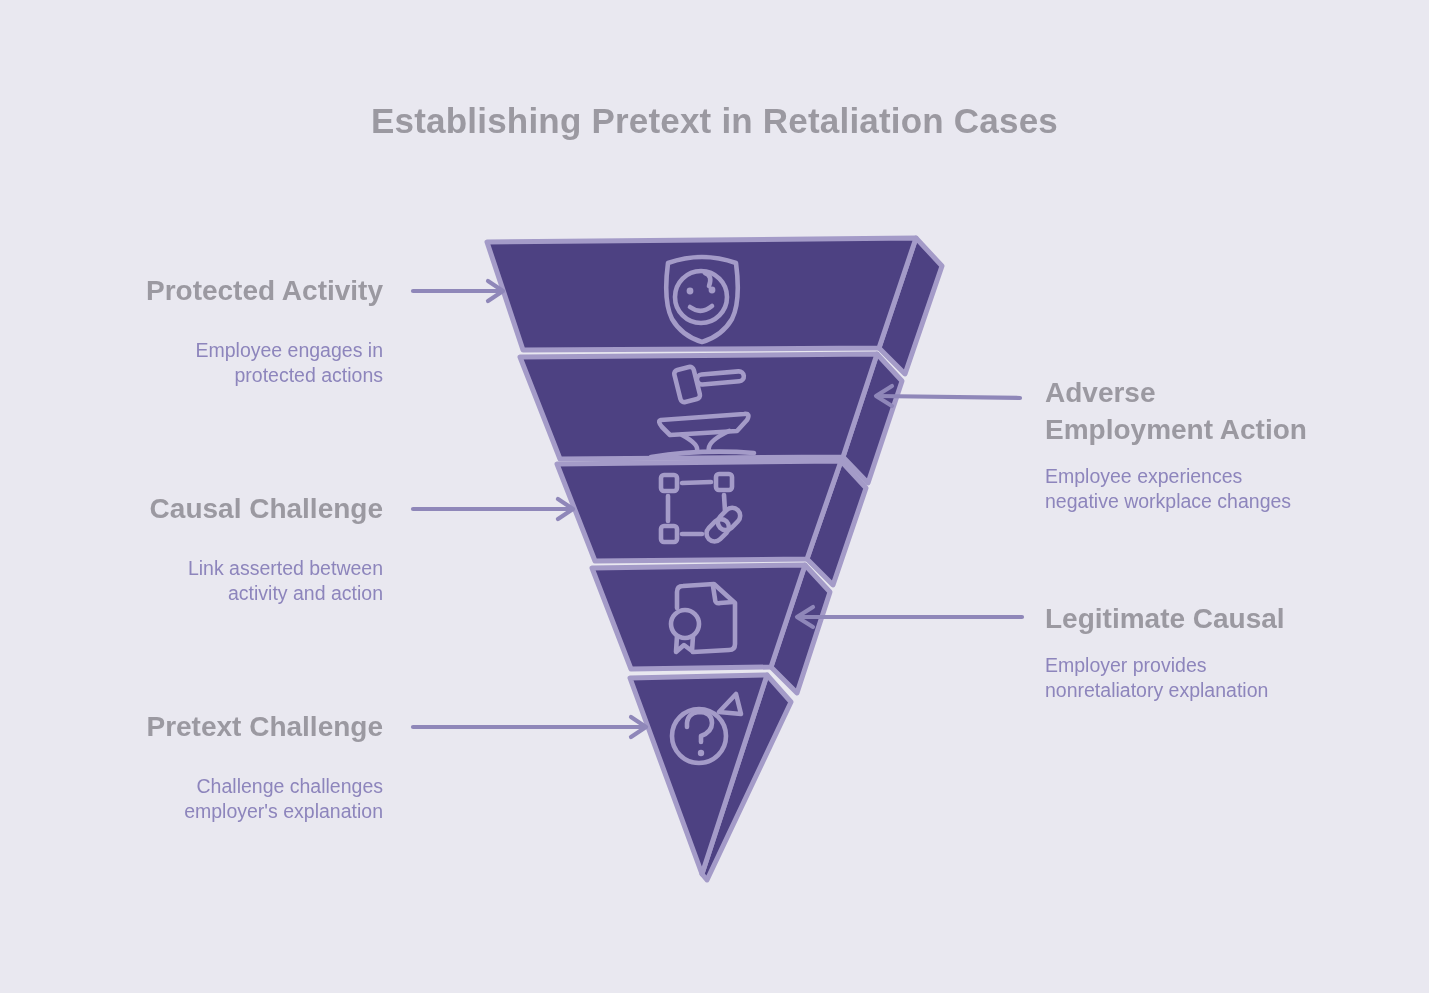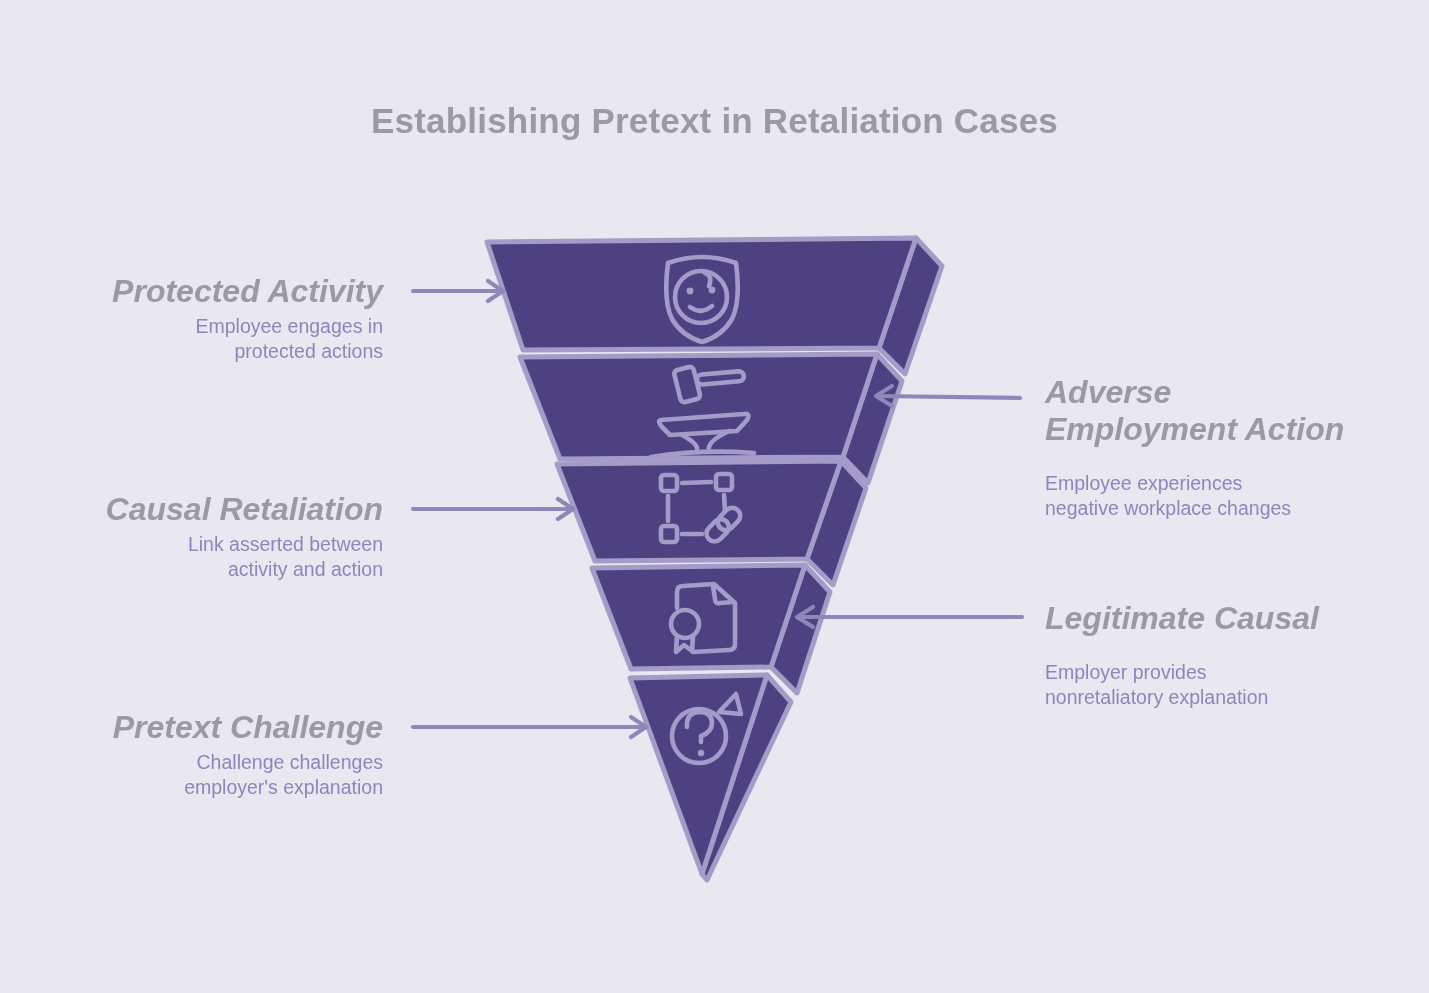--- a/index.html
+++ b/index.html
@@ -42,29 +42,29 @@
     stroke:var(--arrow);
     stroke-width:4.2;
     stroke-linecap:round;
     stroke-linejoin:round;
   }
 
   .step{position:absolute;}
   .step.left{right:1046px;width:320px;text-align:right;}
   .step.right{left:1045px;width:340px;text-align:left;}
   .step-label{
-    font-size:32px;font-weight:bold;line-height:30px;
-    color:var(--heading-text);white-space:pre-line;font-style:italic;
+    font-size:28px;font-weight:bold;line-height:30px;
+    color:var(--heading-text);white-space:pre-line;
   }
   .step.right .step-label{line-height:37px;}
   .step-desc{
-    margin-top:8px;font-size:19.5px;line-height:25px;
+    margin-top:32px;font-size:19.5px;line-height:25px;
     color:var(--subtext);white-space:pre-line;
   }
-  .step.right .step-desc{margin-top:23px;}
+  .step.right .step-desc{margin-top:16px;}
   .step.right.first .step-desc{}
 </style>
 </head>
 <body>
 
 <div id="canvas">
 
   <h1 class="page-title">Establishing Pretext in Retaliation Cases</h1>
 
   <svg class="funnel-svg" width="1429" height="993" viewBox="0 0 1429 993">
@@ -164,21 +164,21 @@
   </div>
 
   <div class="step right first" style="top:374px;">
     <div class="step-label">Adverse
 Employment Action</div>
     <div class="step-desc">Employee experiences
 negative workplace changes</div>
   </div>
 
   <div class="step left" style="top:494px;">
-    <div class="step-label">Causal Retaliation</div>
+    <div class="step-label">Causal Challenge</div>
     <div class="step-desc">Link asserted between
 activity and action</div>
   </div>
 
   <div class="step right" style="top:600px;">
     <div class="step-label">Legitimate Causal</div>
     <div class="step-desc">Employer provides
 nonretaliatory explanation</div>
   </div>
 

